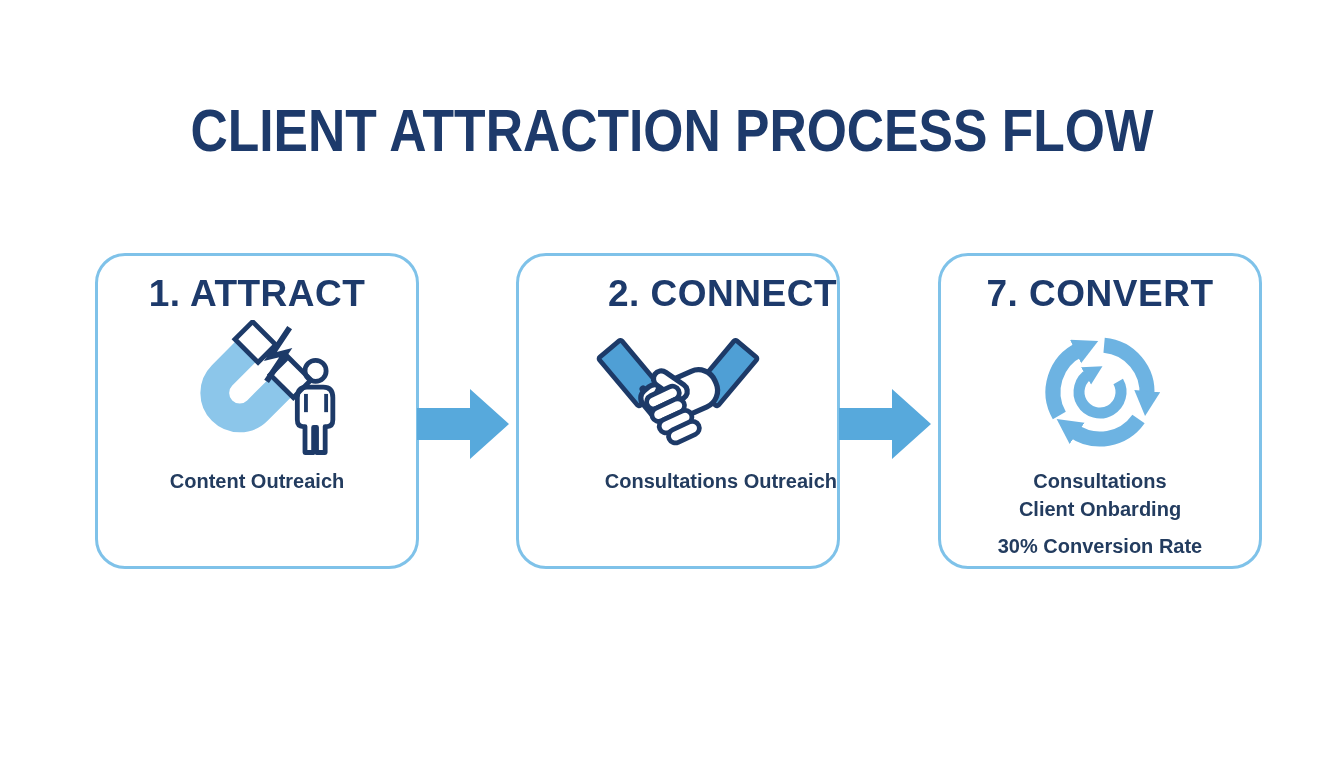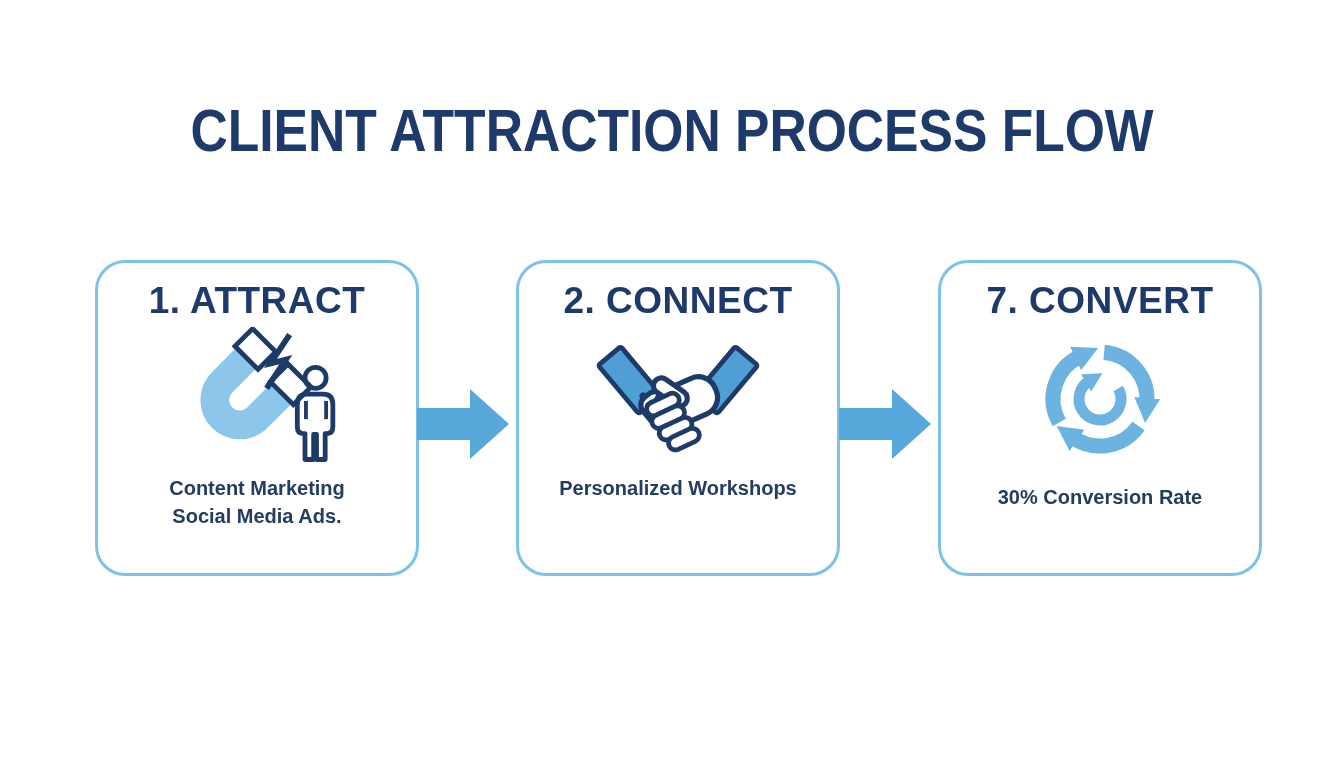--- a/index.html
+++ b/index.html
@@ -24,29 +24,29 @@
   .title{
     position:absolute;left:0;right:0;top:96px;
     text-align:center;
     font-size:60px;font-weight:800;color:var(--navy);
     transform:scaleX(0.86);
     letter-spacing:0px;
     white-space:nowrap;
   }
 
   .step-box{
-    position:absolute;top:260px;width:324px;height:316px;
+    position:absolute;top:253px;width:324px;height:316px;
     box-sizing:border-box;
     border:3px solid var(--box-border);
     border-radius:30px;
     background:#fff;
     text-align:center;
   }
   .box-1{left:95px;}
-  .box-2{left:516px;}
+  .box-2{left:516px;text-align:right;}
   .box-3{left:938px;}
 
   .step-heading{
     margin-top:17px;
     font-size:37px;font-weight:800;color:var(--navy);
     letter-spacing:0.5px;
   }
   .step-icon{
     height:150px;margin-top:2px;
     display:flex;align-items:center;justify-content:center;
@@ -100,22 +100,21 @@
           </g>
         </g>
         <path class="bolt" d="M124,8 L104,38 L120,34 L100,64"></path>
         <circle class="person-line" cx="151" cy="53" r="11"></circle>
         <path class="person-line" d="M142,70 q-10,0 -10,11 v23 q0,7 6,7 h2 v27 h9 v-26 h3 v26 h9 v-27 h2 q6,0 6,-7 v-23 q0,-11 -10,-11 z"></path>
         <path class="person-thin" d="M141,77 v19"></path>
         <path class="person-thin" d="M162,77 v19"></path>
       </svg>
     </div>
     <div class="step-lines">
-      <div>Content Marketing</div>
-      <div>Social Media Ads.</div>
+      <div>Content Outreaich</div>
     </div>
   </div>
 
   <svg class="connector connector-1" viewBox="0 0 92 74">
     <polygon points="0,21 53,21 53,2 92,37 53,72 53,53 0,53"></polygon>
   </svg>
 
   <div class="step-box box-2">
     <div class="step-heading">2. CONNECT</div>
     <div class="step-icon">
@@ -131,21 +130,21 @@
         <rect class="hand" x="44" y="54" width="34" height="24" rx="9" transform="rotate(50 61 66)"></rect>
         <rect class="hand" x="58" y="40" width="60" height="37" rx="17" transform="rotate(-24 88 58)"></rect>
         <rect class="hand" x="55" y="42" width="36" height="15" rx="7.5" transform="rotate(35 73 49)"></rect>
         <rect class="finger" x="49" y="55" width="33" height="13" rx="6.5" transform="rotate(-25 65 61)"></rect>
         <rect class="finger" x="54" y="67" width="33" height="13" rx="6.5" transform="rotate(-25 70 73)"></rect>
         <rect class="finger" x="61" y="78" width="33" height="13" rx="6.5" transform="rotate(-25 77 84)"></rect>
         <rect class="finger" x="70" y="88" width="31" height="13" rx="6.5" transform="rotate(-25 85 94)"></rect>
       </svg>
     </div>
     <div class="step-lines">
-      <div>Personalized Workshops</div>
+      <div>Consultations Outreaich</div>
     </div>
   </div>
 
   <svg class="connector connector-2" viewBox="0 0 92 74">
     <polygon points="0,21 53,21 53,2 92,37 53,72 53,53 0,53"></polygon>
   </svg>
 
   <div class="step-box box-3">
     <div class="step-heading">7. CONVERT</div>
     <div class="step-icon">
@@ -157,16 +156,20 @@
           <marker id="ah-small" orient="auto" markerUnits="userSpaceOnUse" markerWidth="22" markerHeight="22" refX="4" refY="10">
             <path class="cycle-head" d="M0,0 L19,10 L0,20 z"></path>
           </marker>
         </defs>
         <path class="cycle-stroke" d="M24.3,88.5 A47,47 0 0 1 45.1,22.4" marker-end="url(#ah-big)"></path>
         <path class="cycle-stroke" d="M69.1,18.2 A47,47 0 0 1 111.8,69.1" marker-end="url(#ah-big)"></path>
         <path class="cycle-stroke" d="M103.5,92.0 A47,47 0 0 1 38.0,103.5" marker-end="url(#ah-big)"></path>
         <path class="cycle-stroke-inner" d="M83.2,54.5 A21,21 0 1 1 54.5,46.8" marker-end="url(#ah-small)"></path>
       </svg>
     </div>
+    <div class="step-lines">
+      <div>Consultations</div>
+      <div>Client Onbarding</div>
+    </div>
     <div class="highlight-line">30% Conversion Rate</div>
   </div>
 
 </div>
 
 </body></html>

